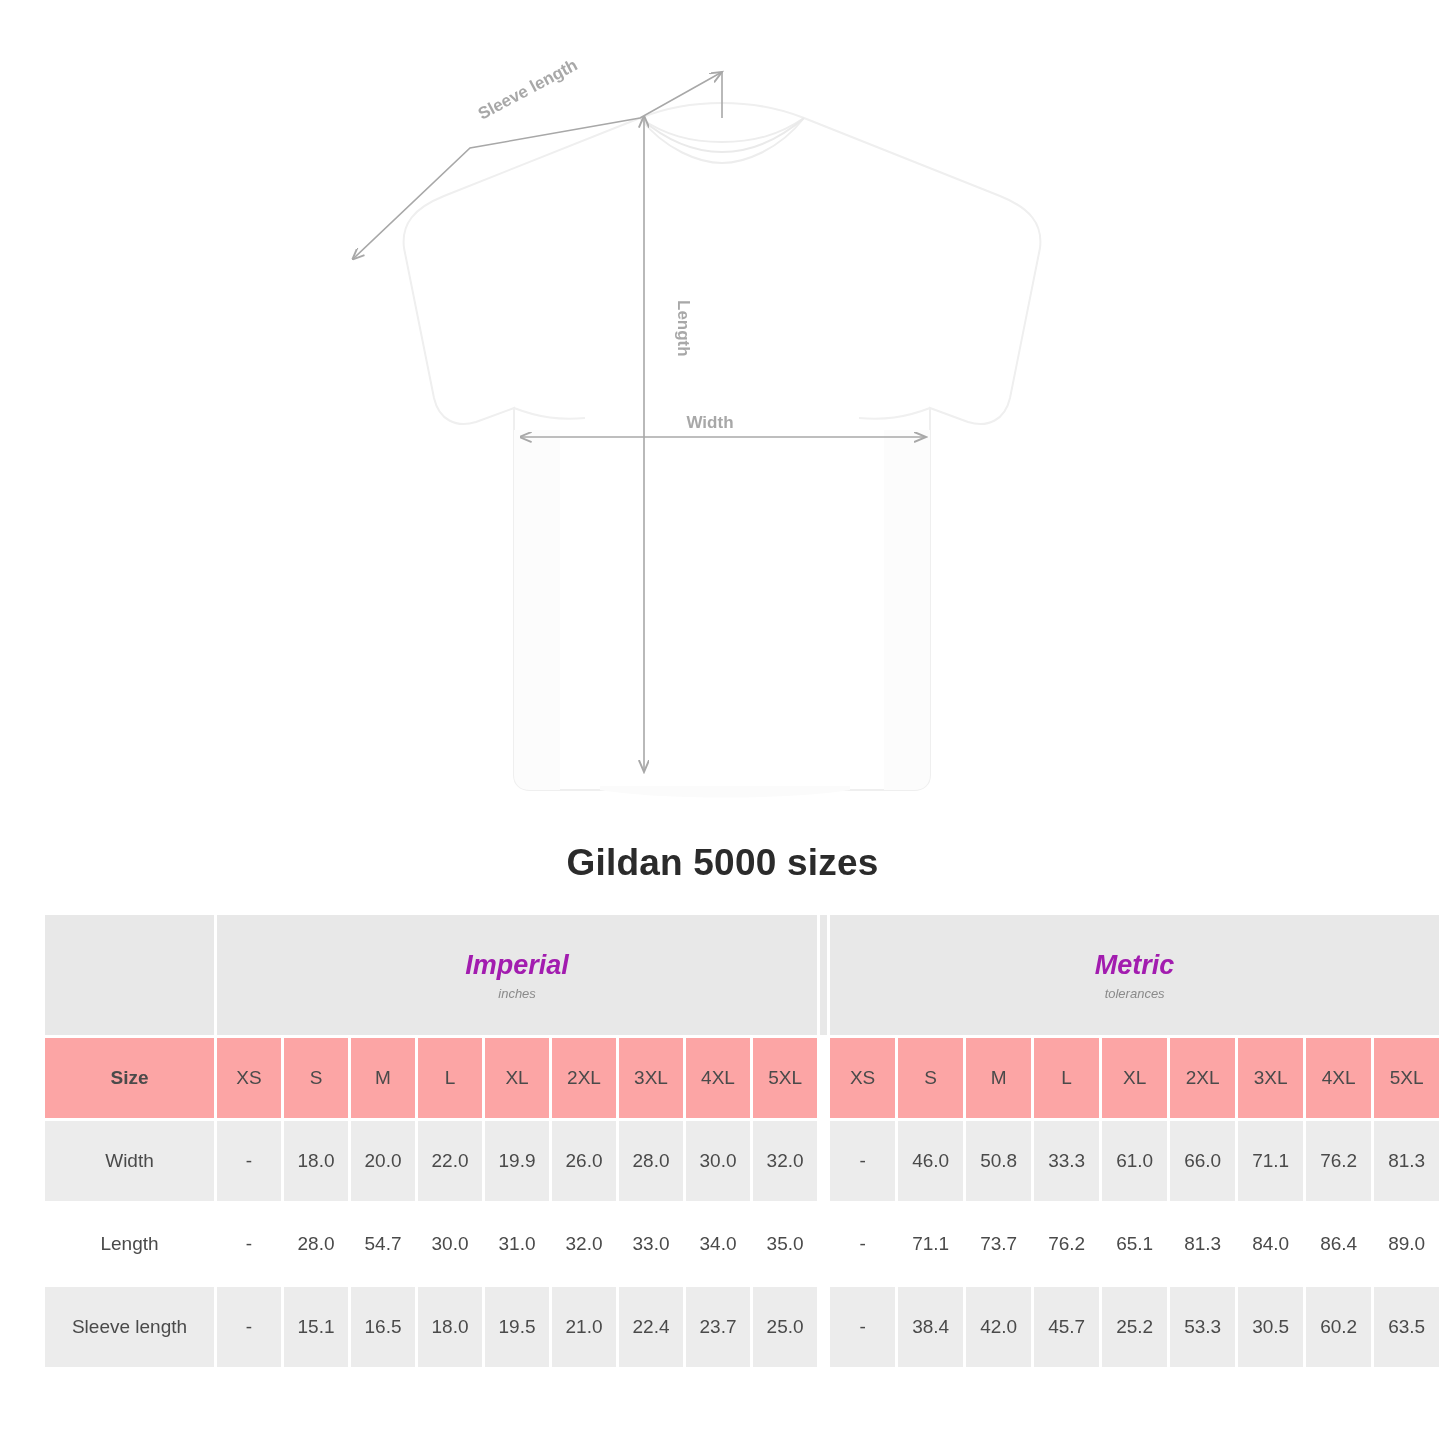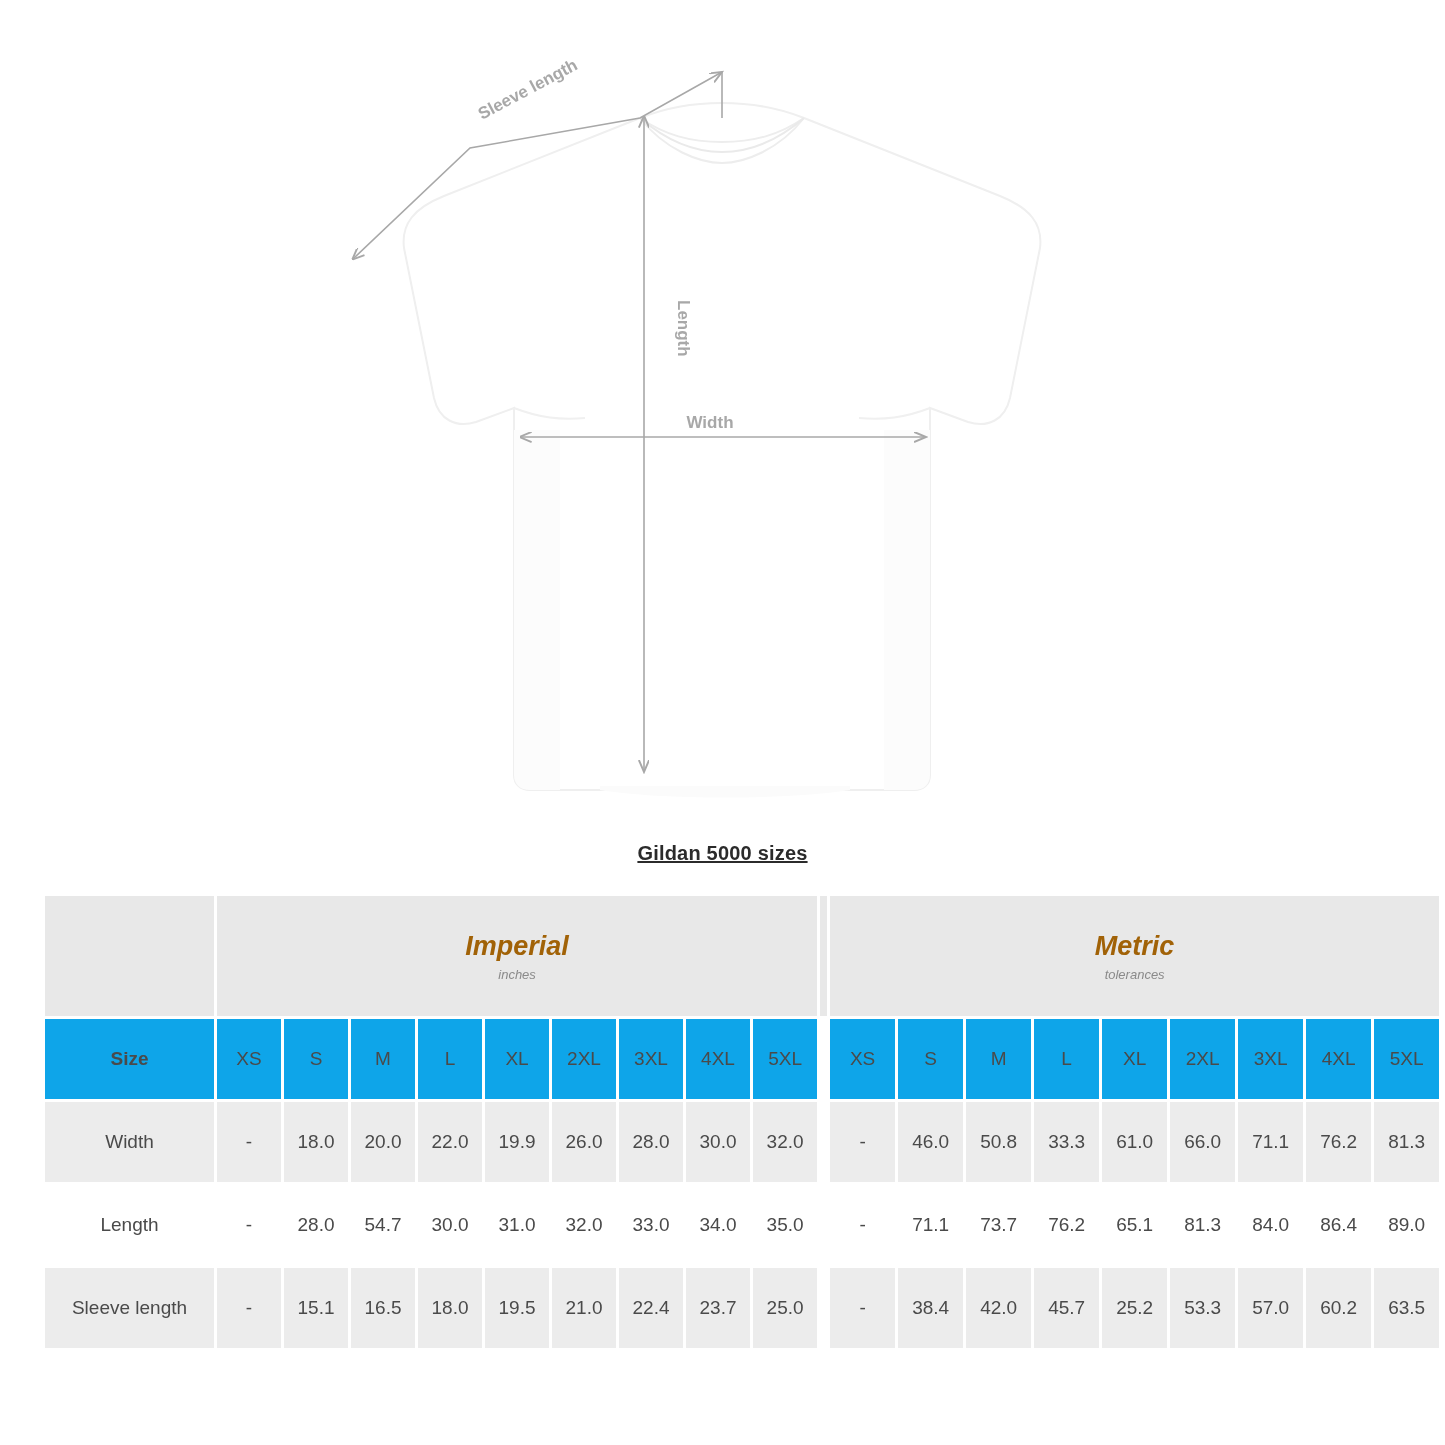--- a/index.html
+++ b/index.html
@@ -29,25 +29,24 @@
   .illustration svg {
     display: block;
   }
 
   
   .title-block {
     text-align: center;
     margin-top: 22px;
   }
   .chart-title {
-    font-size: 20px;
+    font-size: 37px;
     font-weight: bold;
     color: #2b2b2b;
     letter-spacing: 0.2px;
-    text-decoration: underline;
   }
   .chart-note {
     margin-top: 16px;
     font-size: 17px;
     font-style: italic;
     color: #777777;
   }
 
   
   .table-wrap {
@@ -67,31 +66,31 @@
     font-weight: normal;
   }
   .unit-head {
     background: #e8e8e8;
     height: 118px;
   }
   .unit-head .unit-name {
     font-size: 27px;
     font-style: italic;
     font-weight: bold;
-    color: #a16207;
+    color: #a21caf;
     line-height: 1.25;
   }
   .unit-head .unit-sub {
     font-size: 13px;
     font-style: italic;
     color: #8a8a8a;
     margin-top: 4px;
   }
   tr.header-row td {
-    background: #0ea5e9;
+    background: #fca5a5;
     height: 78px;
     font-size: 19px;
     color: #4a4a4a;
   }
   tr.header-row td.rowlabel {
     font-weight: bold;
   }
   tr.data-row td {
     height: 78px;
   }
@@ -290,21 +289,21 @@
           <td>22.4</td>
           <td>23.7</td>
           <td>25.0</td>
           <td class="gap"></td>
           <td>-</td>
           <td>38.4</td>
           <td>42.0</td>
           <td>45.7</td>
           <td>25.2</td>
           <td>53.3</td>
-          <td>57.0</td>
+          <td>30.5</td>
           <td>60.2</td>
           <td>63.5</td>
         </tr>
       </tbody>
     </table>
   </div>
 
 </div>
 
 </body></html>

